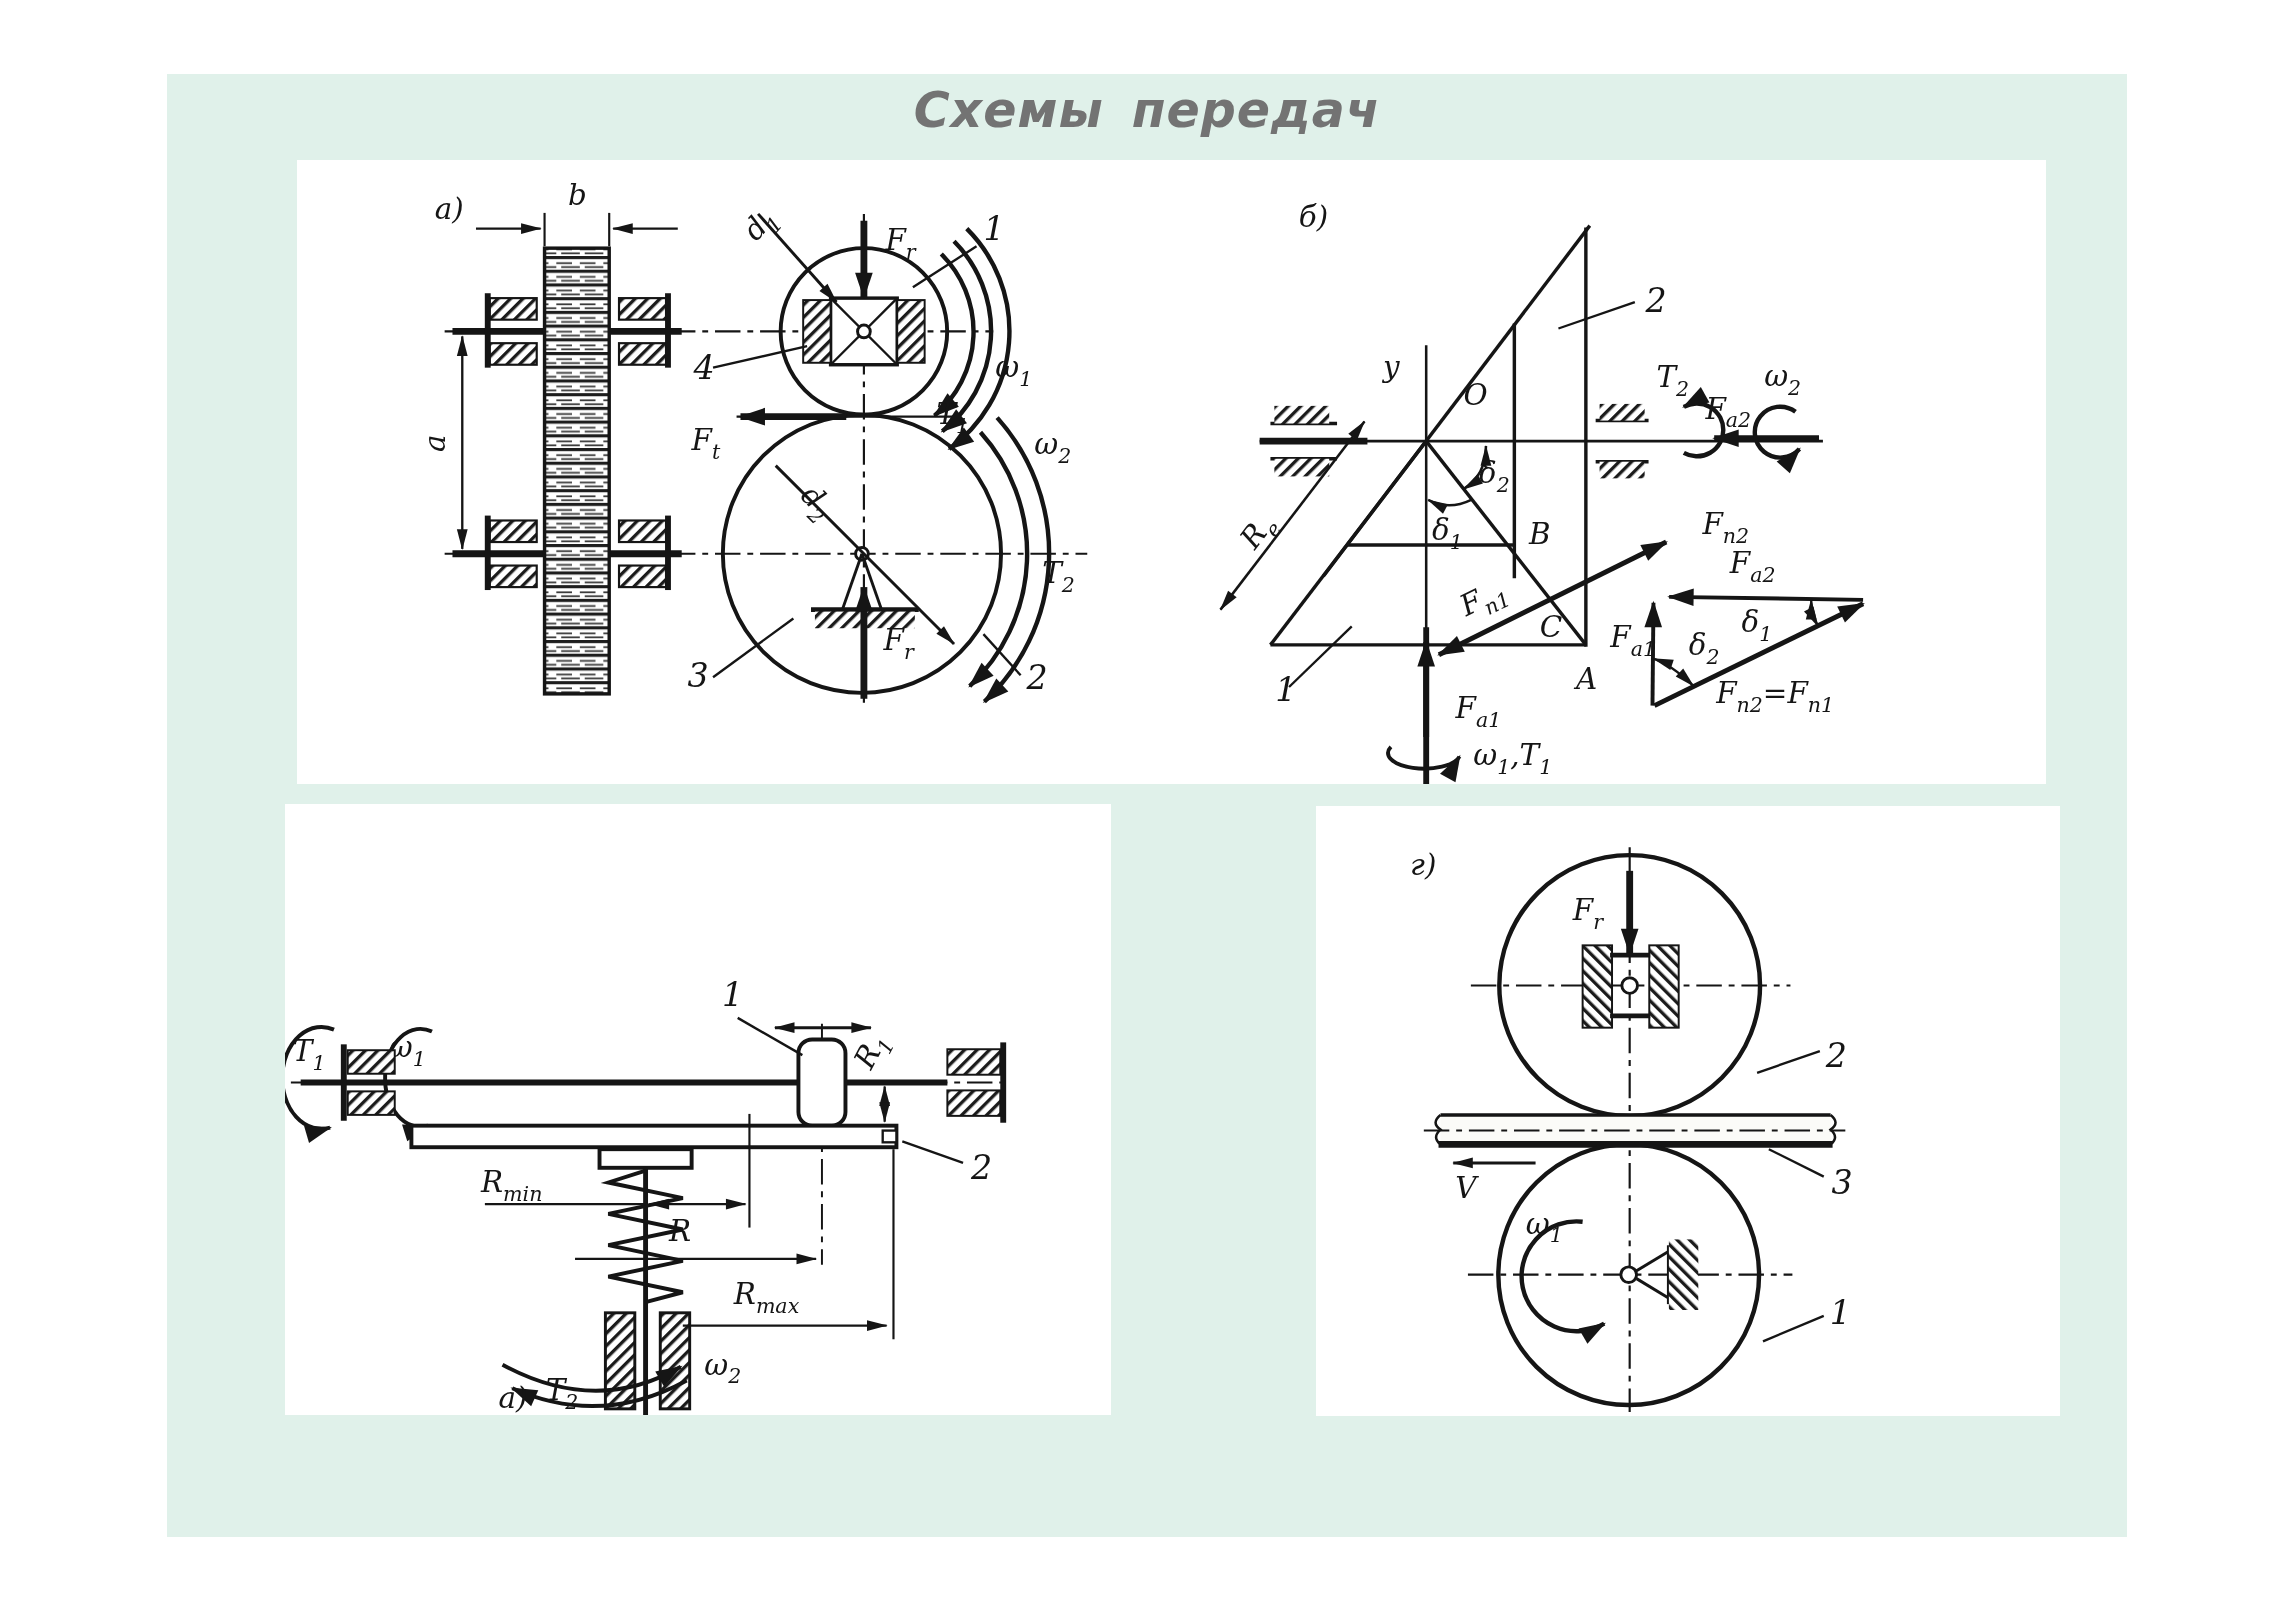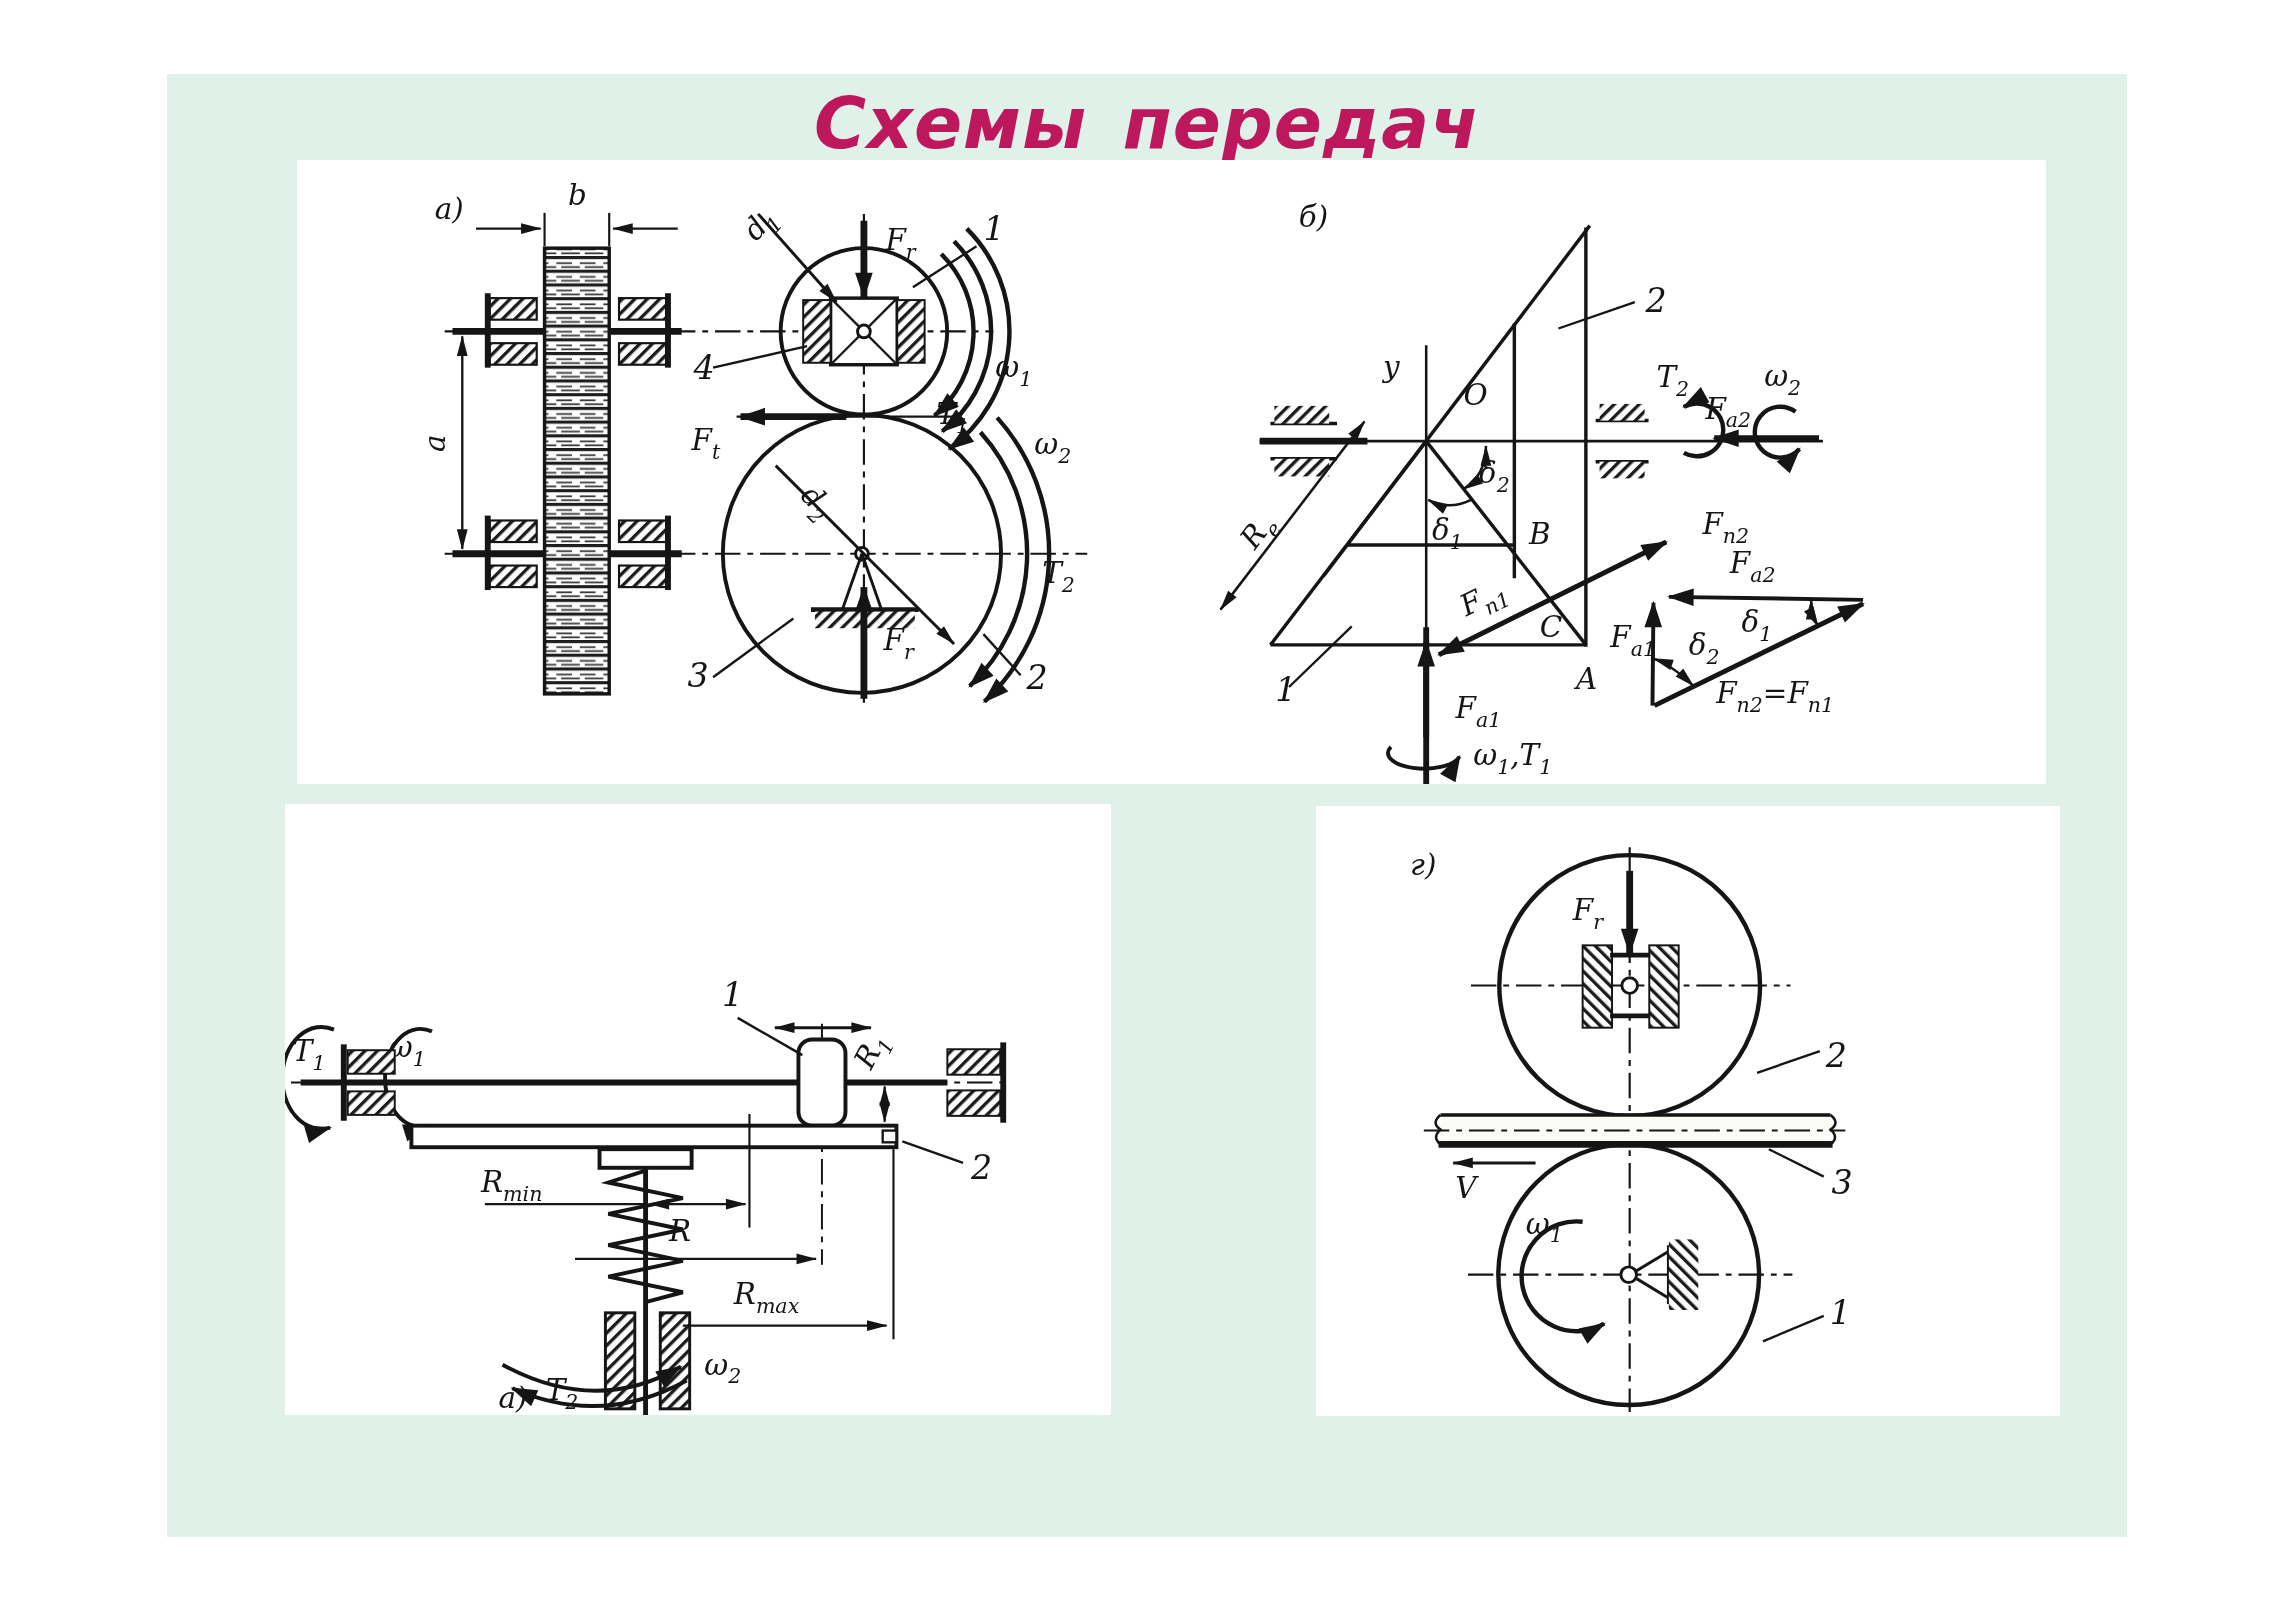--- a/index.html
+++ b/index.html
@@ -1,21 +1,21 @@
 <!DOCTYPE html>
 <html><head>
 <meta charset="utf-8">
 <style>
   html,body{margin:0;padding:0;background:#ffffff;}
   .stage{position:relative;width:2293px;height:1620px;background:#ffffff;overflow:hidden;
          font-family:"DejaVu Sans",sans-serif;}
   .panel{position:absolute;left:167px;top:74px;width:1960px;height:1463px;background:#e0f1ea;}
   .slide-title{position:absolute;left:167px;top:82px;width:1960px;text-align:center;
     font-family:"DejaVu Sans",sans-serif;font-style:italic;font-weight:bold;
-    font-size:71px;letter-spacing:1px;word-spacing:9.8px;color:#be185d;}
+    font-size:49px;letter-spacing:1px;word-spacing:9.8px;color:#737373;}
   .figbox{position:absolute;background:#ffffff;}
   #boxA{left:297px;top:160px;width:1749px;height:624px;}
   #boxB{left:285px;top:804px;width:826px;height:611px;}
   #boxC{left:1316px;top:806px;width:744px;height:610px;}
   svg{display:block;}
   .ln{stroke:#151515;fill:none;stroke-linecap:butt;}
   .dd{stroke-dasharray:26 7 6 7;}
   text.lb{font-family:"DejaVu Serif",serif;font-style:italic;font-size:30px;fill:#151515;}
   text.num{font-family:"DejaVu Serif",serif;font-style:italic;font-size:34px;fill:#151515;}
   tspan.sub{font-size:21px;}

